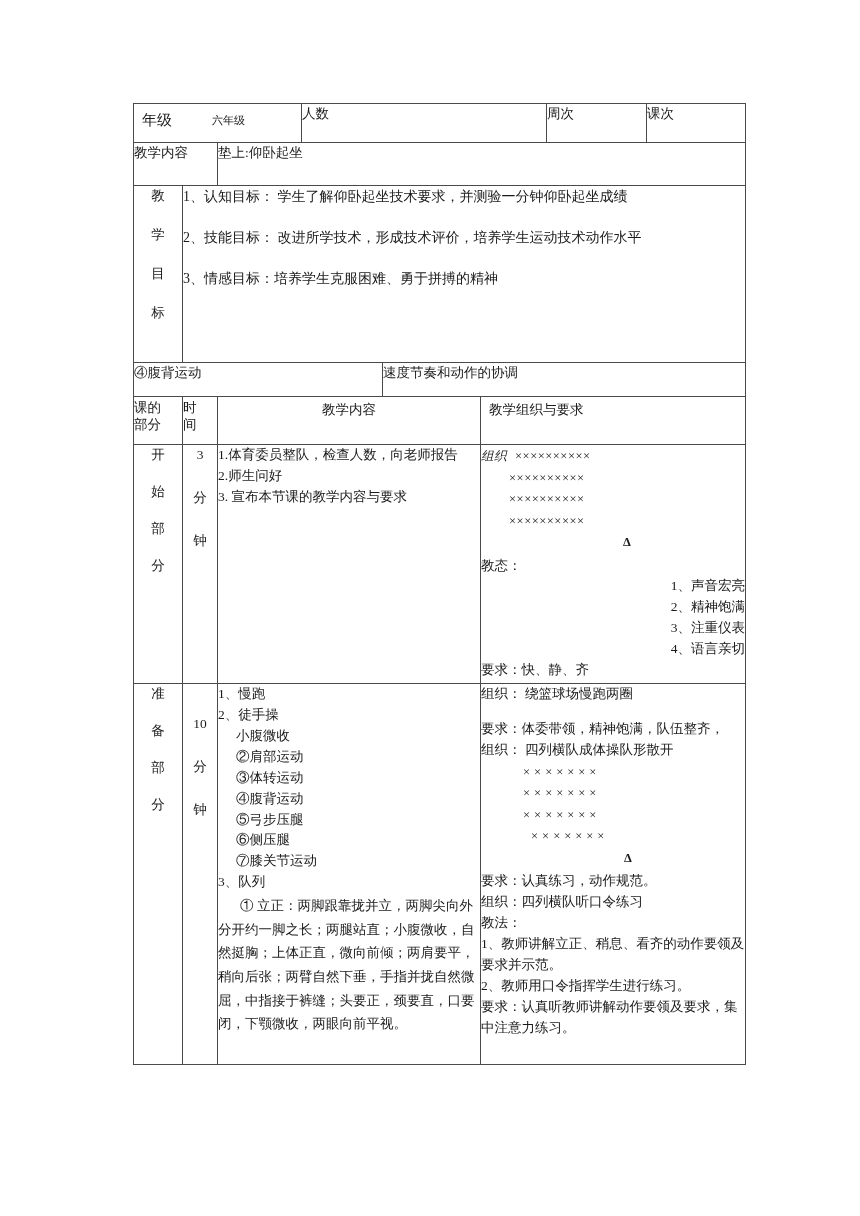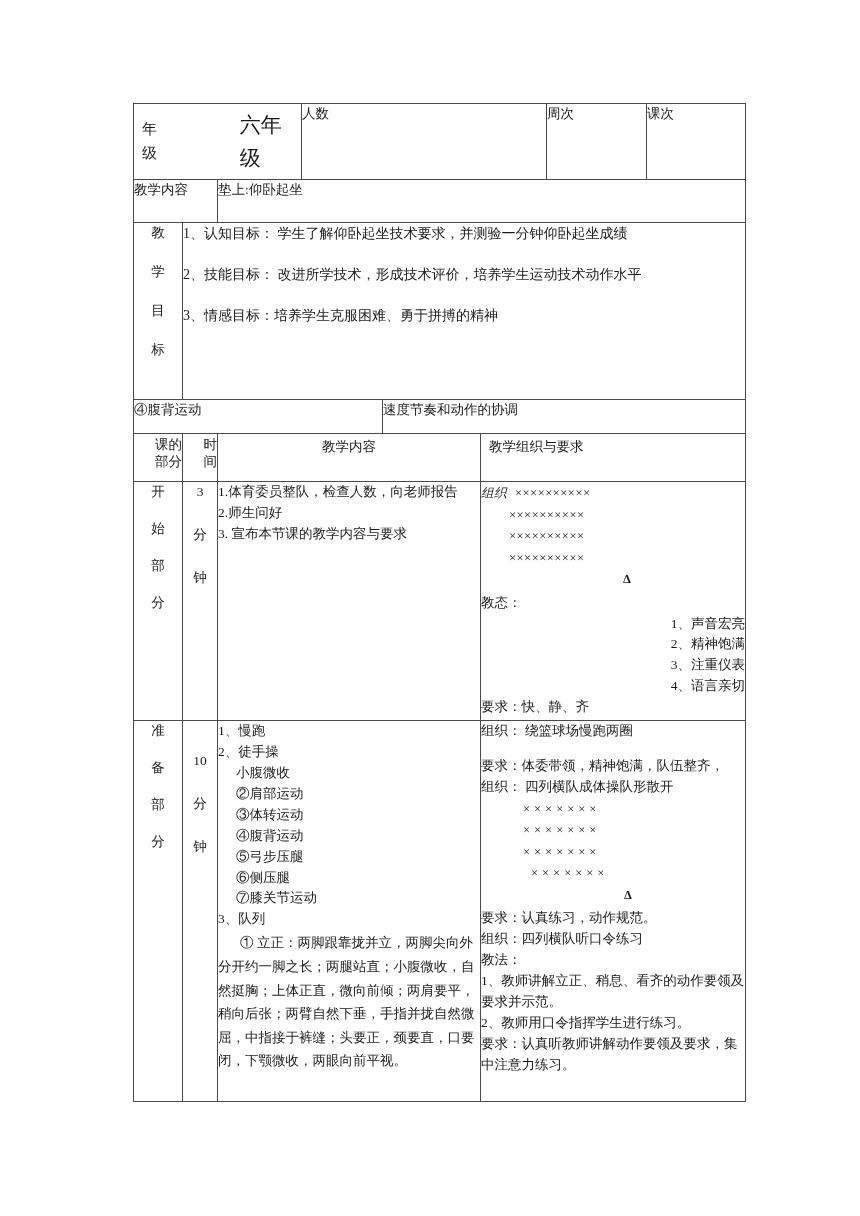--- a/index.html
+++ b/index.html
@@ -49,21 +49,21 @@
   .h-row td { height: 38px; }
   .h-label {
     font-size: 15px;
     padding-left: 9px;
   }
   .grade-cell {
     display: flex;
     align-items: center;
   }
   .grade-cell .lbl { font-size: 15px; }
-  .grade-cell .val { font-size: 21px; margin-left: 72px; }
+  .grade-cell .val { font-size: 11px; margin-left: 40px; }
 
   
   .content-label {
     font-size: 15px;
     padding-left: 9px;
   }
   .content-value {
     font-size: 12.5px;
     padding-left: 9px;
     padding-top: 10px;
@@ -100,21 +100,21 @@
     padding-left: 9px;
   }
   .kd-row td { height: 33px; }
 
   
   .colhead td {
     height: 44px;
     font-size: 14px;
   }
   .colhead .two-line {
-    text-align: right;
+    text-align: left;
     line-height: 1.25;
     padding-top: 3px;
   }
   .colhead .ctr {
     text-align: center;
     padding-top: 3px;
   }
   .colhead .lft {
     text-align: left;
     padding-left: 8px;

